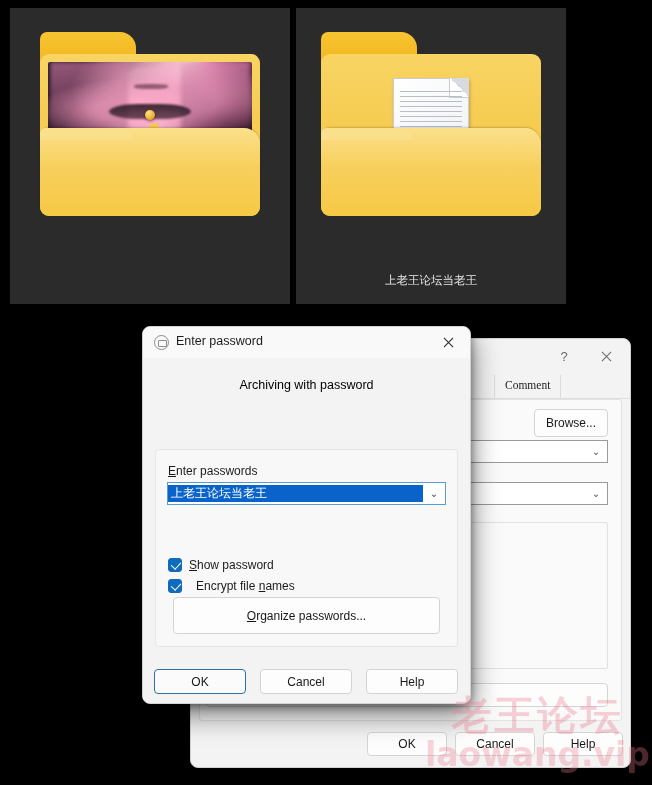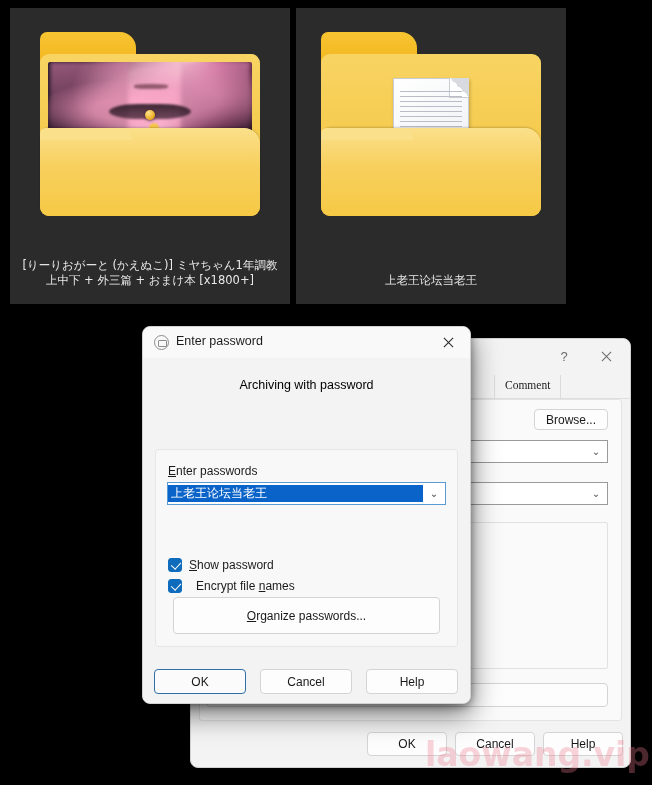--- a/index.html
+++ b/index.html
@@ -237,21 +237,21 @@
     font-size: 11.5px; color: #1b1b1b;
     border-left: 1px solid #dcdcdc; border-right: 1px solid #dcdcdc;
   }
   #wr-tab-comment { left: 303px; font-family: Liberation Serif, serif; }
 
   .wr-panel {
     position: absolute; left: 8px; right: 8px; top: 60px; bottom: 46px;
     background: #fafafa; border: 1px solid #e3e3e3; border-radius: 3px;
   }
   #wr-browse {
-    position: absolute; right: 13px; top: 9px; width: 74px; height: 21px;
+    position: absolute; right: 13px; top: 9px; width: 74px; height: 28px;
   }
   .wr-combo {
     position: absolute; height: 23px; background: #ffffff;
     border: 1px solid #9a9a9a; display: flex; align-items: center;
     font-size: 12px; color: #111;
     font-family: "DejaVu Sans","Liberation Sans",sans-serif;
   }
   #wr-combo-name { left: 6px; right: 13px; top: 40px; }
   #wr-combo-method { left: 6px; right: 13px; top: 82px; }
   .wr-combo .v { flex: 1; padding-left: 5px; white-space: nowrap; overflow: hidden; }
@@ -309,21 +309,20 @@
           <div class="thumb-art">
             <div class="hair-l"></div>
               <div class="hair-r"></div>
             <div class="mouth"></div>
               <div class="collar"></div>
               <div class="bell"></div>
           </div>
         </div>
         <div class="fi-front"></div>
       </div>
-      <div class="folder-label">[りーりおがーと (かえぬこ)] ミヤちゃん1年調教 上中下 + 外三篇 + おまけ本 [x1800+]</div>
     </div>
 
     <div class="folder-tile" id="tile-2">
       <div class="folder-icon">
         <div class="fi-tab"></div>
         <div class="fi-back"></div>
         <div class="fi-inner" style="background:transparent;overflow:visible">
           <div class="doc-sheet">
             <div class="fold"></div>
               <div class="lines"></div>
@@ -423,16 +422,17 @@
 
       <div class="pw-footer">
         <div class="btn" id="pw-ok">OK</div>
         <div class="btn" id="pw-cancel">Cancel</div>
         <div class="btn" id="pw-help">Help</div>
       </div>
     </div>
   </div>
 
   <div class="watermark">
+    <div class="wm-cn">老王论坛</div>
     <div class="wm-en">laowang.vip</div>
   </div>
 
 </div>
 
 </body></html>

